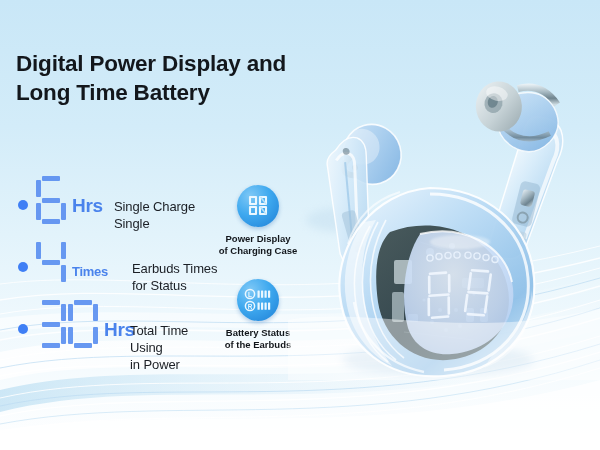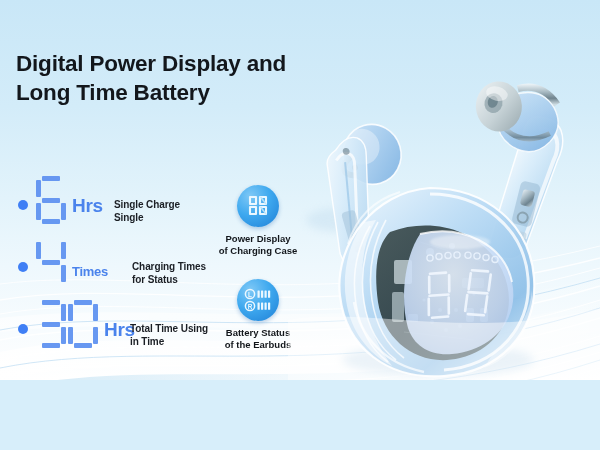--- a/index.html
+++ b/index.html
@@ -2,21 +2,21 @@
 <html><head>
 <meta charset="utf-8">
 <style>
   html,body{margin:0;padding:0;}
   body{
     width:600px;height:450px;overflow:hidden;
     font-family:"Liberation Sans",sans-serif;
     background:#d7eefa;
   }
   .stage{
-    position:relative;width:600px;height:380px;overflow:hidden;
+    position:relative;width:600px;height:450px;overflow:hidden;
     background:linear-gradient(180deg,#c9e7f7 0%,#d3ecf9 28%,#e2f3fb 52%,#eef8fd 70%,#ffffff 100%);
   }
 
   
   .waves{position:absolute;left:0;top:0;width:600px;height:450px;}
   .waves svg{display:block;}
 
   
   .headline{
     position:absolute;left:16px;top:50px;width:330px;
@@ -34,21 +34,21 @@
   }
   .num-wrap{position:absolute;left:22px;top:-2px;display:flex;align-items:flex-end;}
   .digits{display:flex;gap:2px;}
   .unit{
     font-size:19px;color:#4a83ec;font-weight:600;margin-left:6px;margin-bottom:7px;
     letter-spacing:-.3px;
   }
   .unit.wide{font-size:13px;}
   .desc{
     position:absolute;top:20px;
-    font-size:10px;font-weight:bold;color:#1b1f25;line-height:1.32;
+    font-size:13px;font-weight:normal;color:#1b1f25;line-height:1.32;
     letter-spacing:-.1px;
   }
   .r1 .desc{left:100px;}
   .r2 .desc{left:118px;}
   .r3 .desc{left:116px;}
 
   
   .sseg{position:relative;width:26px;height:44px;}
   .sseg i{position:absolute;background:#5b8ff0;display:block;border-radius:1px;opacity:.92;}
   .sseg i.off{opacity:0;}
@@ -172,21 +172,21 @@
               <i class="sg-c"></i>
             <i class="sg-d off"></i>
               <i class="sg-e off"></i>
               <i class="sg-f"></i>
               <i class="sg-g"></i>
           </span>
         </div>
         <span class="unit wide">Times</span>
       </div>
       <div class="desc">
-        <span>Charging Times</span><br>
+        <span>Earbuds Times</span><br>
         <span>for Status</span>
       </div>
     </div>
 
     <div class="spec-row r3">
       <span class="dot"></span>
       <div class="num-wrap">
         <div class="digits">
 
           <span class="sseg big">
@@ -206,21 +206,21 @@
             <i class="sg-d"></i>
               <i class="sg-e"></i>
               <i class="sg-f"></i>
               <i class="sg-g off"></i>
           </span>
         </div>
         <span class="unit">Hrs</span>
       </div>
       <div class="desc">
         <span>Total Time Using</span><br>
-        <span>in Time</span>
+        <span>in Power</span>
       </div>
     </div>
 
   </div>
 
   <div class="badge" id="badge-power">
     <div class="circle">
       <span class="ico88">
         <svg width="42" height="42" viewBox="0 0 42 42">
           <g fill="none" stroke="#eaf7ff" stroke-width="2.1" stroke-linecap="round">

